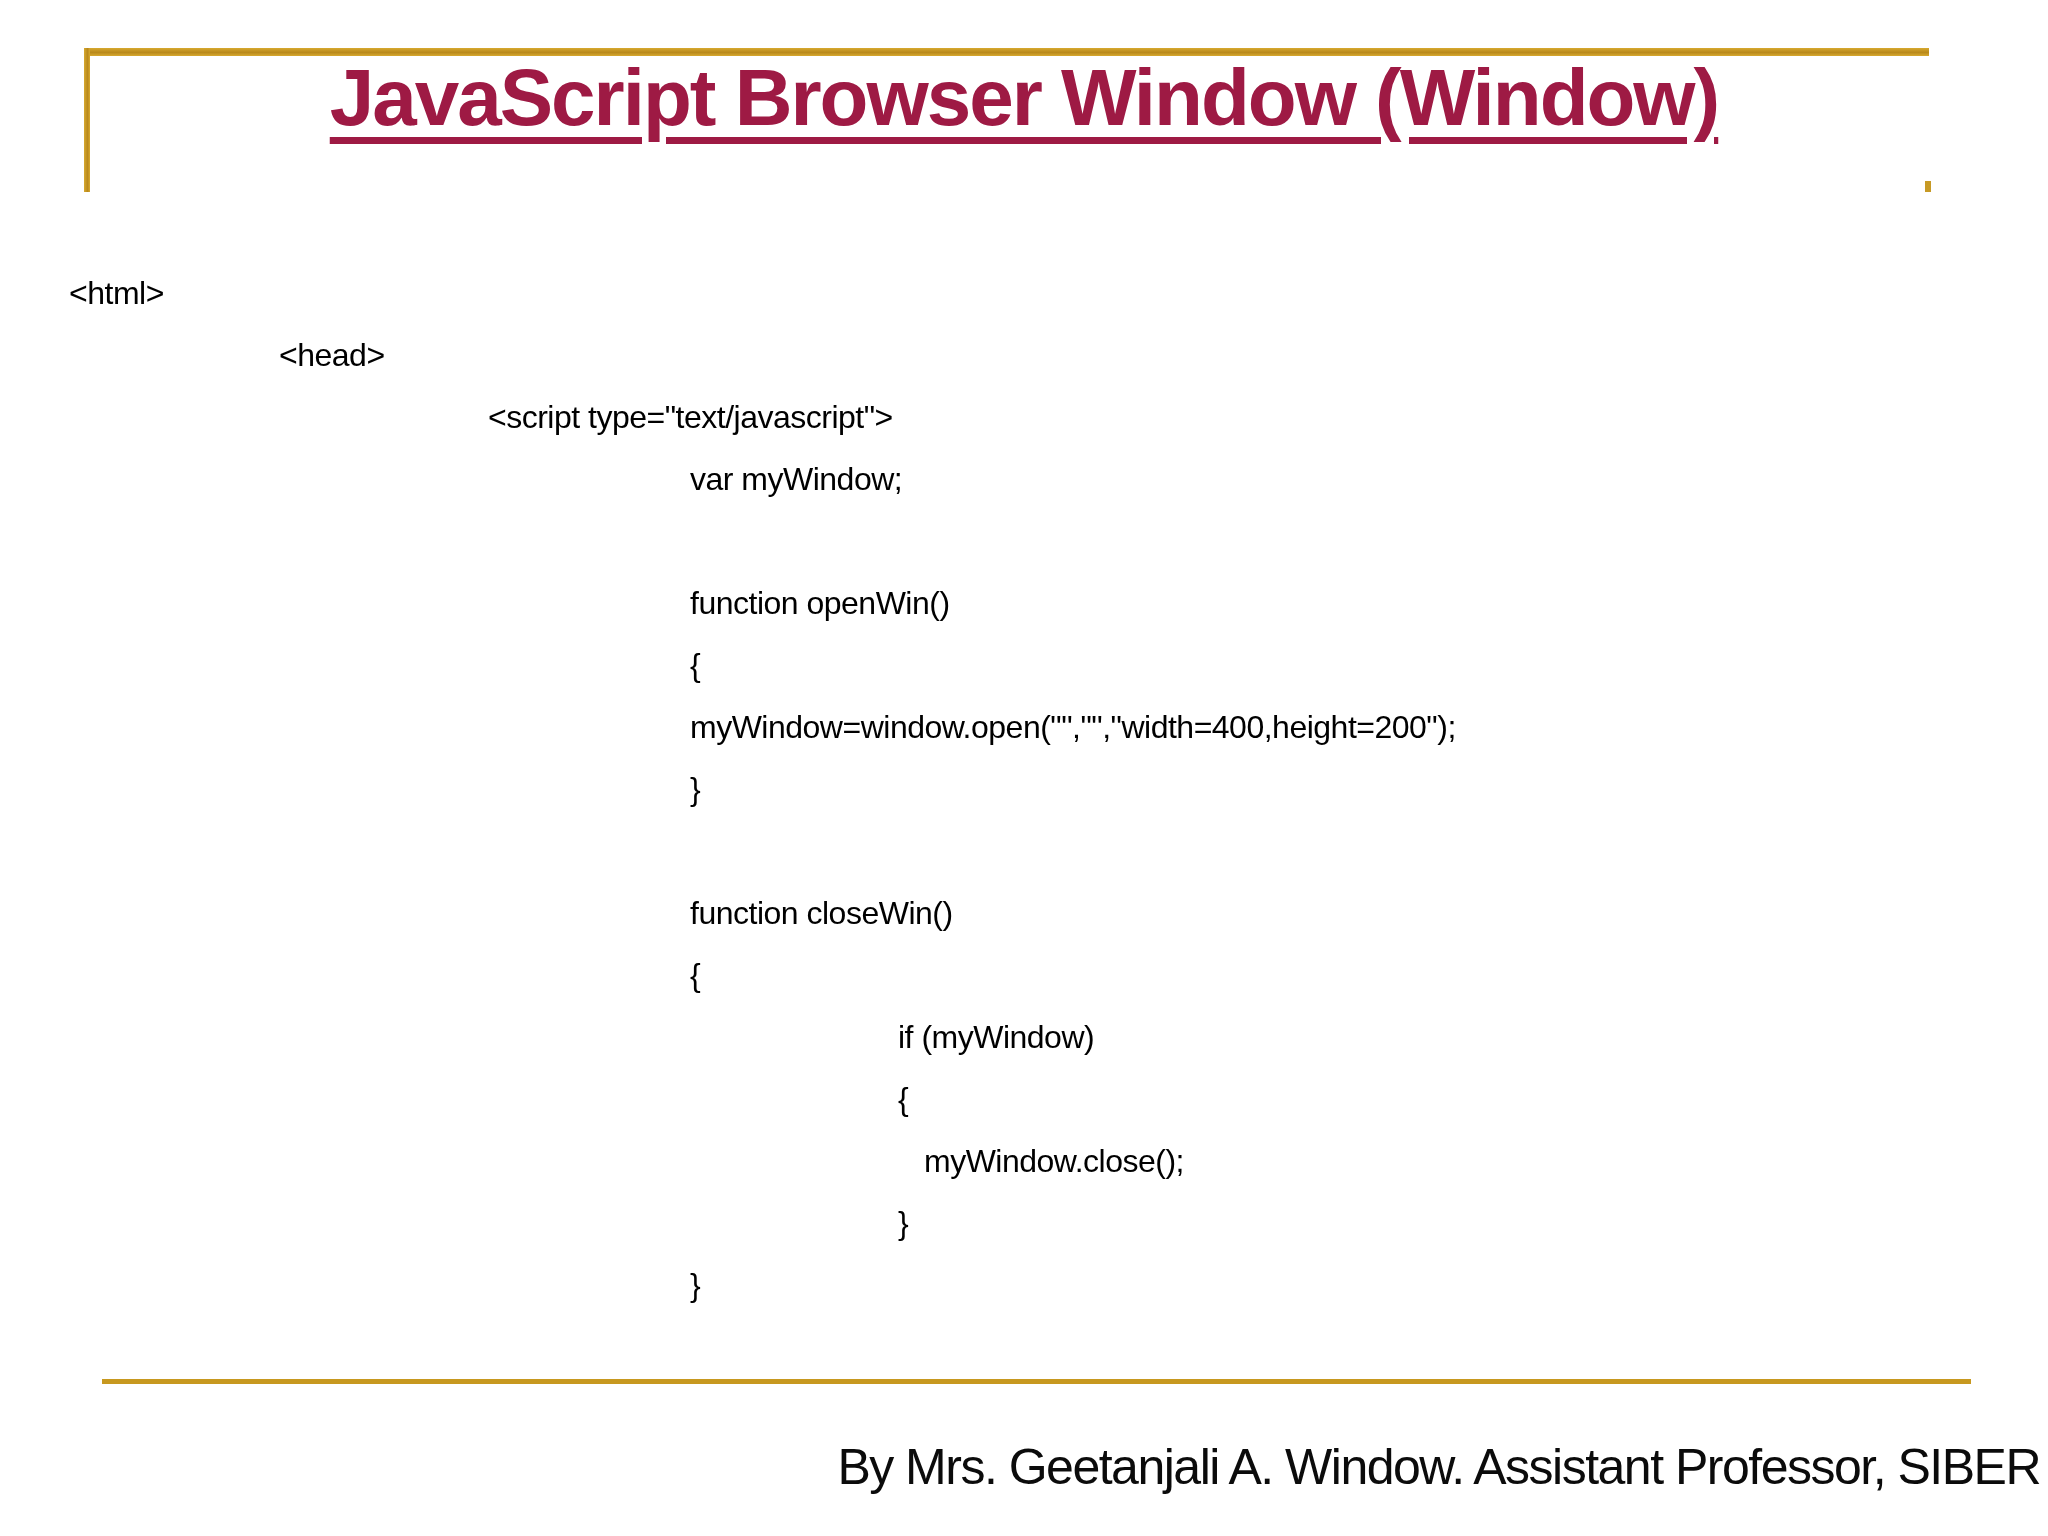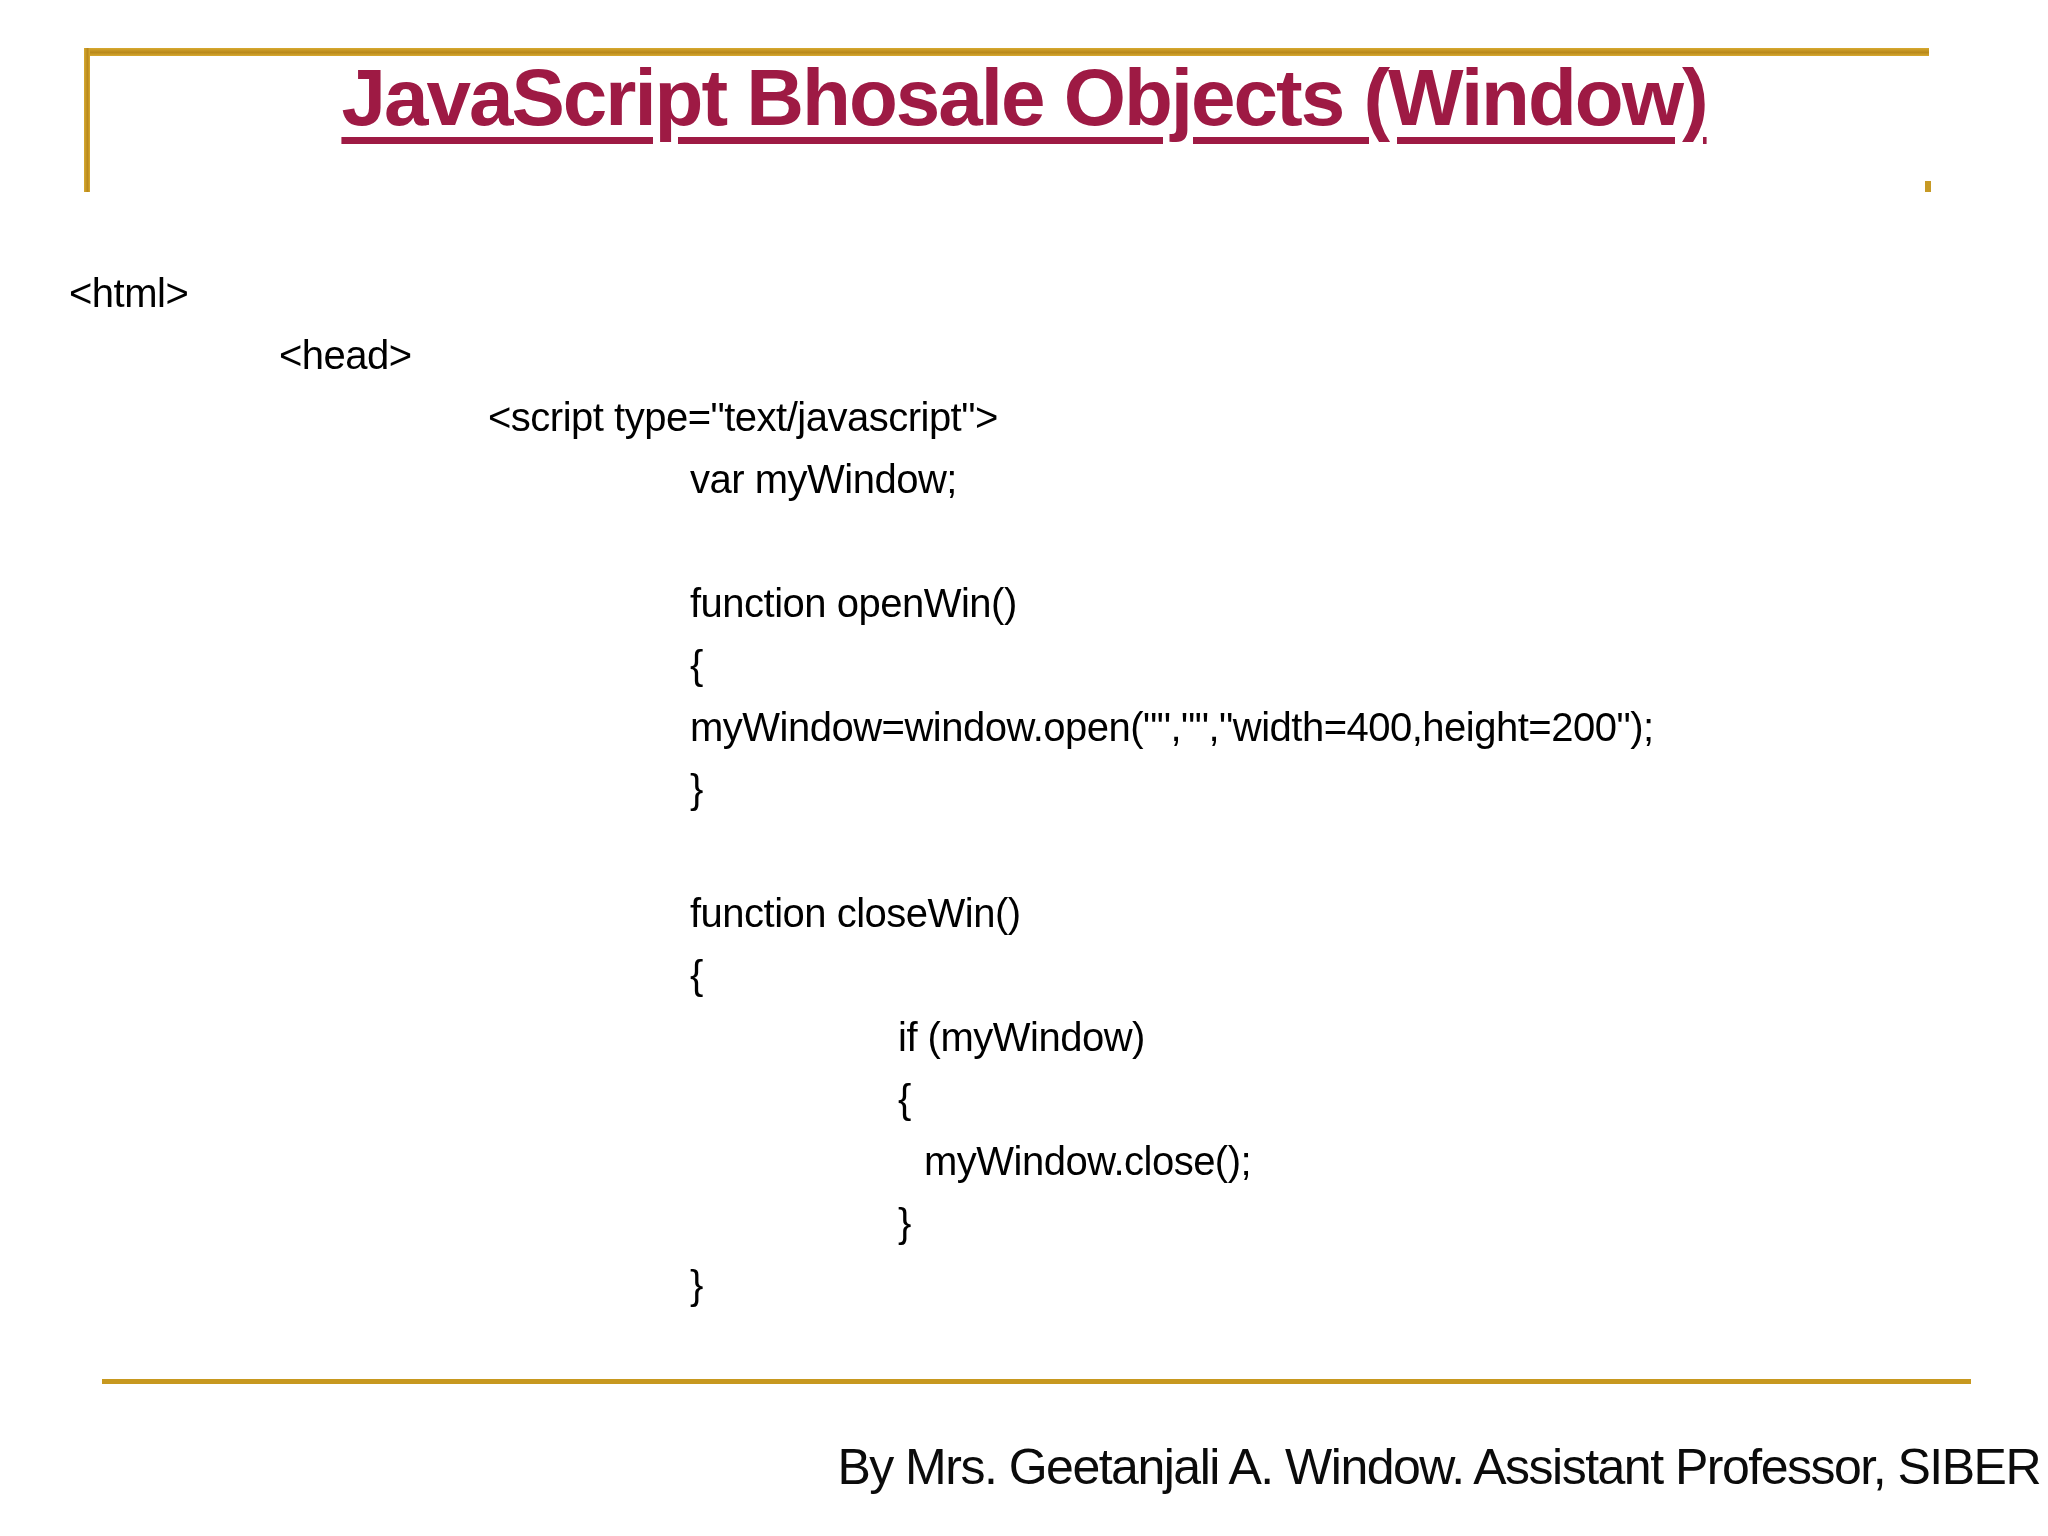--- a/index.html
+++ b/index.html
@@ -65,21 +65,21 @@
     text-decoration: underline;
     text-decoration-thickness: 7px;
     text-underline-offset: 12px;
   }
   
   .code-block {
     position: absolute;
     left: 0;
     top: 262px;
     width: 2048px;
-    font-size: 40px;
+    font-size: 32px;
     line-height: 62px;
     letter-spacing: -0.5px;
     color: #000000;
     white-space: pre;
   }
   .code-line {
     min-height: 62px;
   }
   
   .footer {
@@ -97,21 +97,21 @@
 </head>
 <body>
 
 <div class="slide">
 
   <div class="frame-top"></div>
   <div class="frame-left"></div>
   <div class="frame-tick"></div>
 
   <div class="title">
-    <span>JavaScript Bhosale Objects (Window)</span>
+    <span>JavaScript Browser Window (Window)</span>
   </div>
 
   <div class="code-block"><div class="code-line" style="margin-left: 69px;">&lt;html&gt;</div><div class="code-line" style="margin-left: 279px;">&lt;head&gt;</div><div class="code-line" style="margin-left: 488px;">&lt;script type="text/javascript"&gt;</div><div class="code-line" style="margin-left: 690px;">var myWindow;</div><div class="code-line" style="margin-left: 690px;">&nbsp;</div><div class="code-line" style="margin-left: 690px;">function openWin()</div><div class="code-line" style="margin-left: 690px;">{</div><div class="code-line" style="margin-left: 690px;">myWindow=window.open("","","width=400,height=200");</div><div class="code-line" style="margin-left: 690px;">}</div><div class="code-line" style="margin-left: 690px;">&nbsp;</div><div class="code-line" style="margin-left: 690px;">function closeWin()</div><div class="code-line" style="margin-left: 690px;">{</div><div class="code-line" style="margin-left: 898px;">if (myWindow)</div><div class="code-line" style="margin-left: 898px;">{</div><div class="code-line" style="margin-left: 924px;">myWindow.close();</div><div class="code-line" style="margin-left: 898px;">}</div><div class="code-line" style="margin-left: 690px;">}</div></div>
 
   <div class="rule-bottom"></div>
 
   <div class="footer">By Mrs. Geetanjali A. Window. Assistant Professor, SIBER</div>
 
 </div>
 

